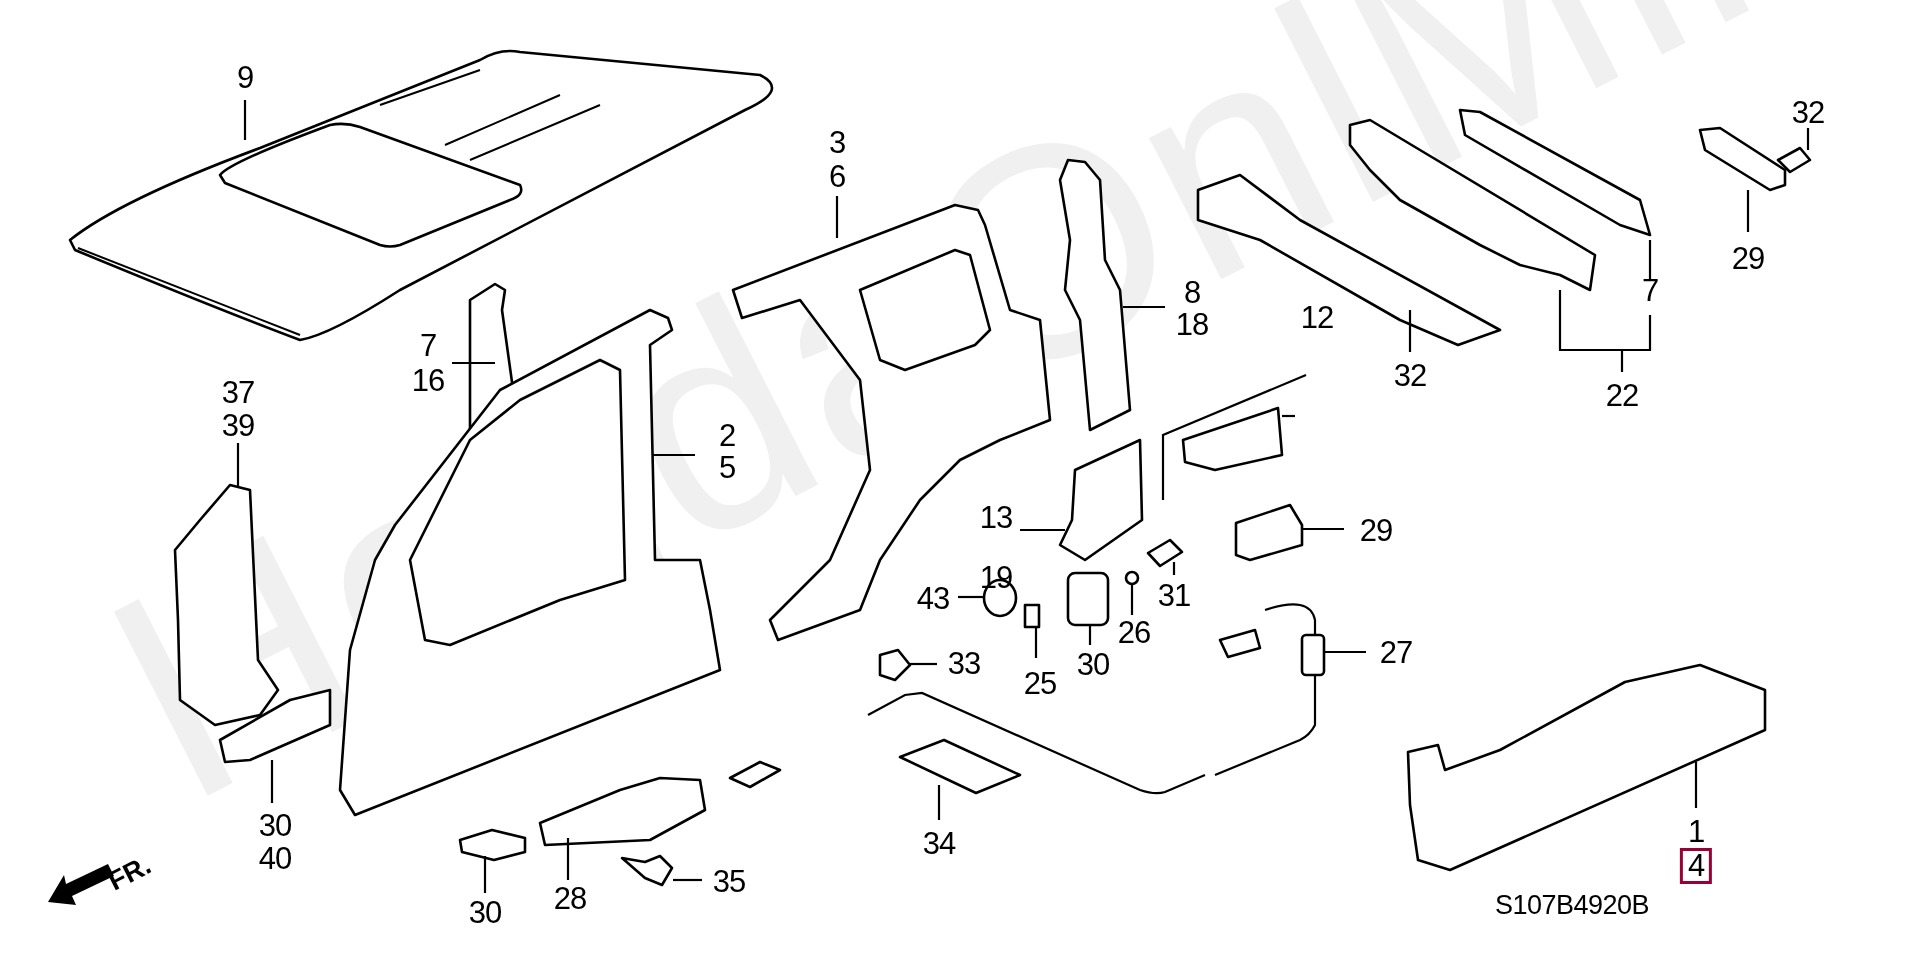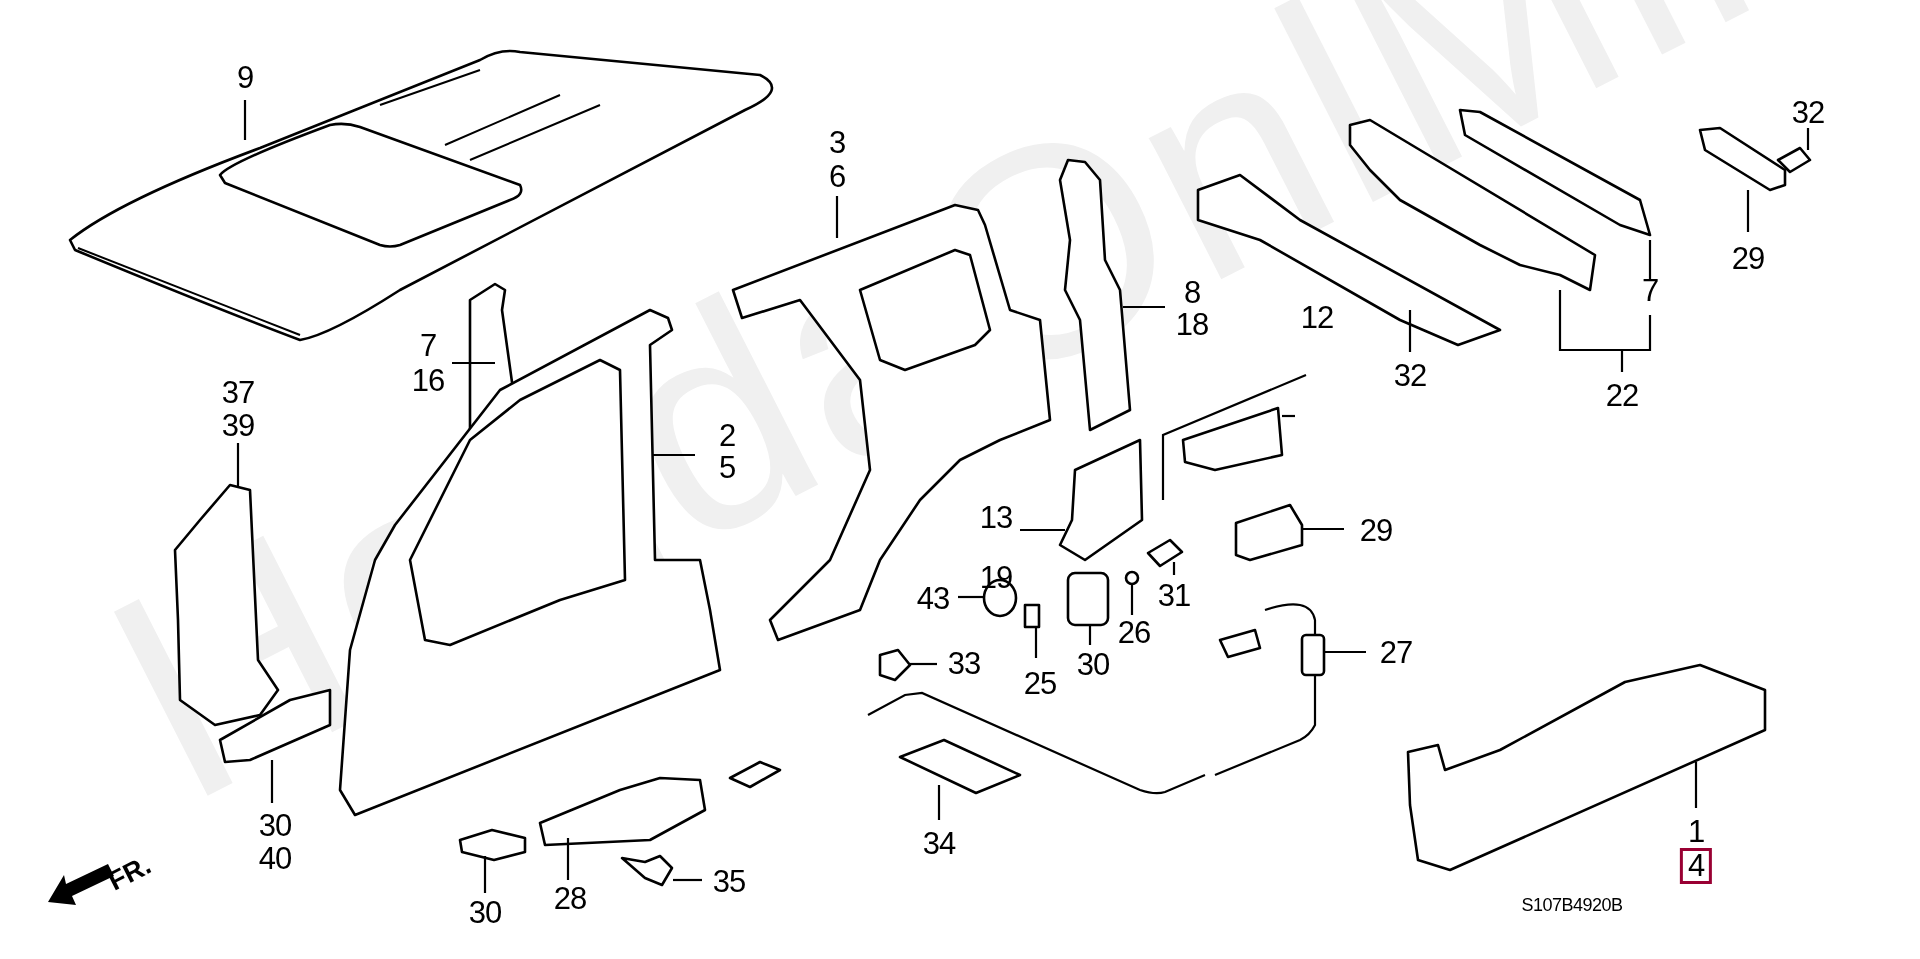--- a/index.html
+++ b/index.html
@@ -1,19 +1,19 @@
 <!DOCTYPE html>
 <html><head>
 <meta charset="utf-8">
 <style>
   html,body{margin:0;padding:0;background:#ffffff;}
   body{width:1920px;height:959px;position:relative;overflow:hidden;font-family:"Liberation Sans",sans-serif;color:#000;}
   #stage{position:absolute;left:0;top:0;width:1920px;height:959px;}
   .lbl{position:absolute;font-size:31px;line-height:31px;transform:translate(-50%,-50%);white-space:nowrap;letter-spacing:-1px;cursor:pointer;}
-  .code{position:absolute;font-size:18px;transform:translate(-50%,-50%);letter-spacing:-0.5px;}
+  .code{position:absolute;font-size:27px;transform:translate(-50%,-50%);letter-spacing:-0.5px;}
   .boxed{border:3px solid #990033;padding:1px 5px;line-height:28px;}
   .wm{position:absolute;left:60px;top:560px;font-size:300px;color:#f0f0f0;transform:rotate(-27deg);transform-origin:left top;white-space:nowrap;font-family:"Liberation Sans",sans-serif;letter-spacing:4px;}
   .fr{position:absolute;left:108px;top:858px;font-size:27px;font-weight:bold;transform:rotate(-27deg);font-family:"Liberation Sans",sans-serif;}
   svg{position:absolute;left:0;top:0;}
   .part{fill:#fff;stroke:#000;stroke-width:2.6;stroke-linejoin:round;}
   .pin{fill:none;stroke:#000;stroke-width:2;}
   .ln{stroke:#000;stroke-width:2.2;fill:none;}
 </style>
 </head>
 <body>

